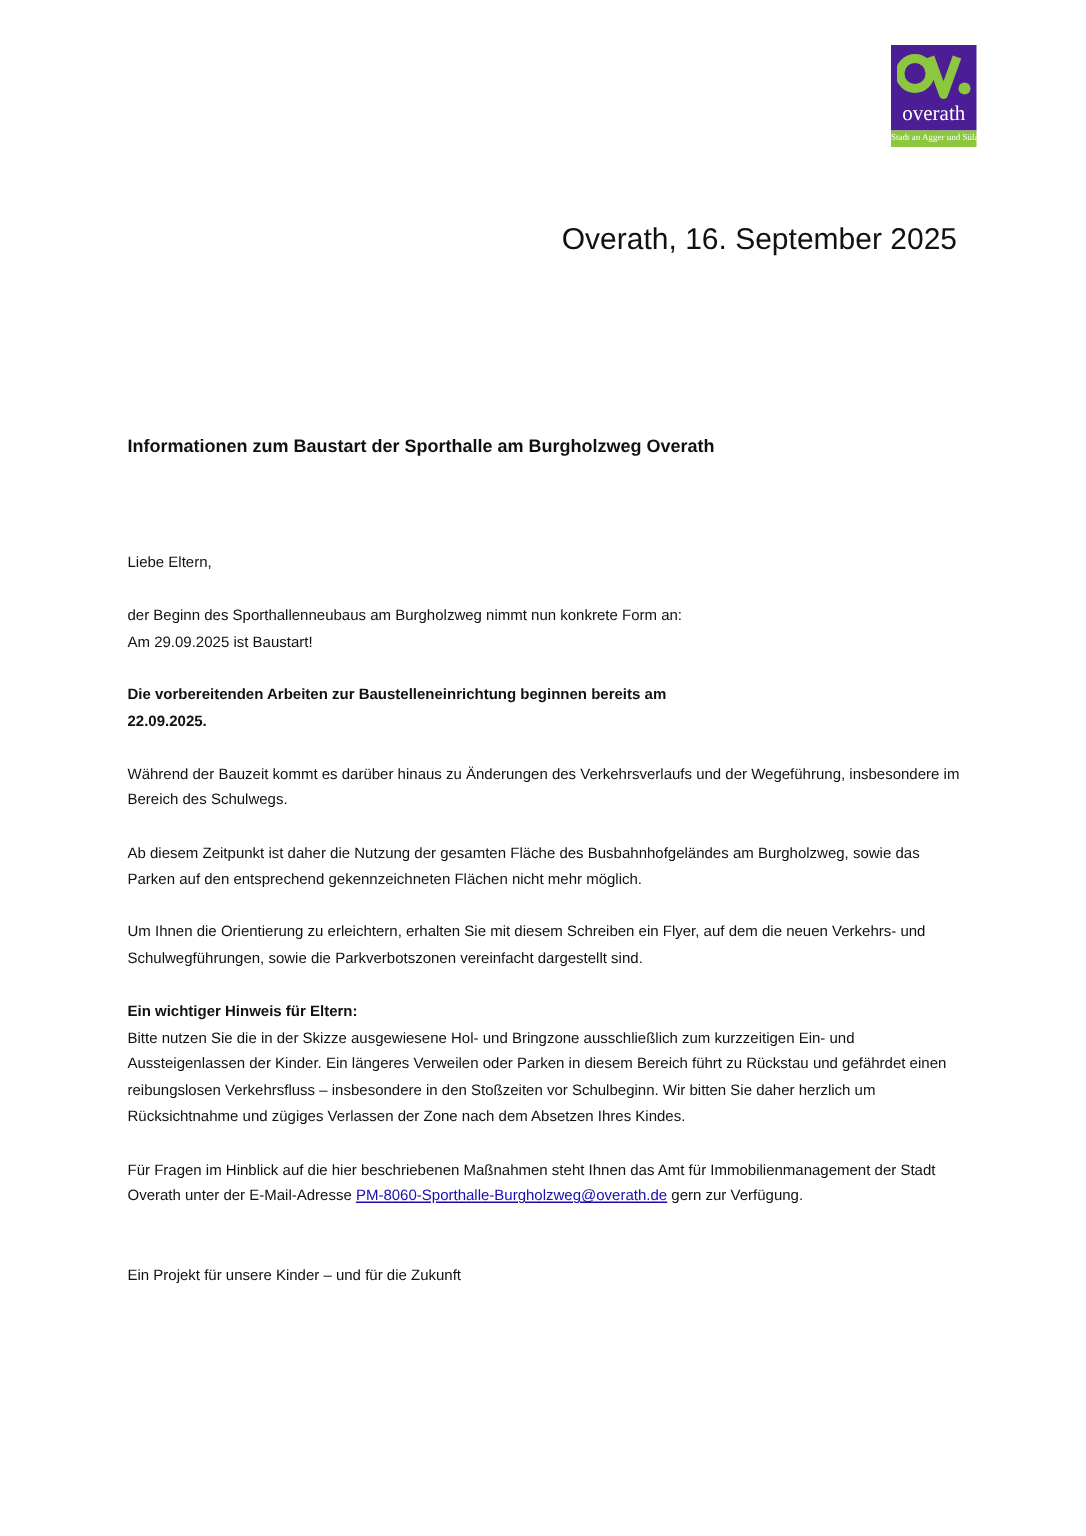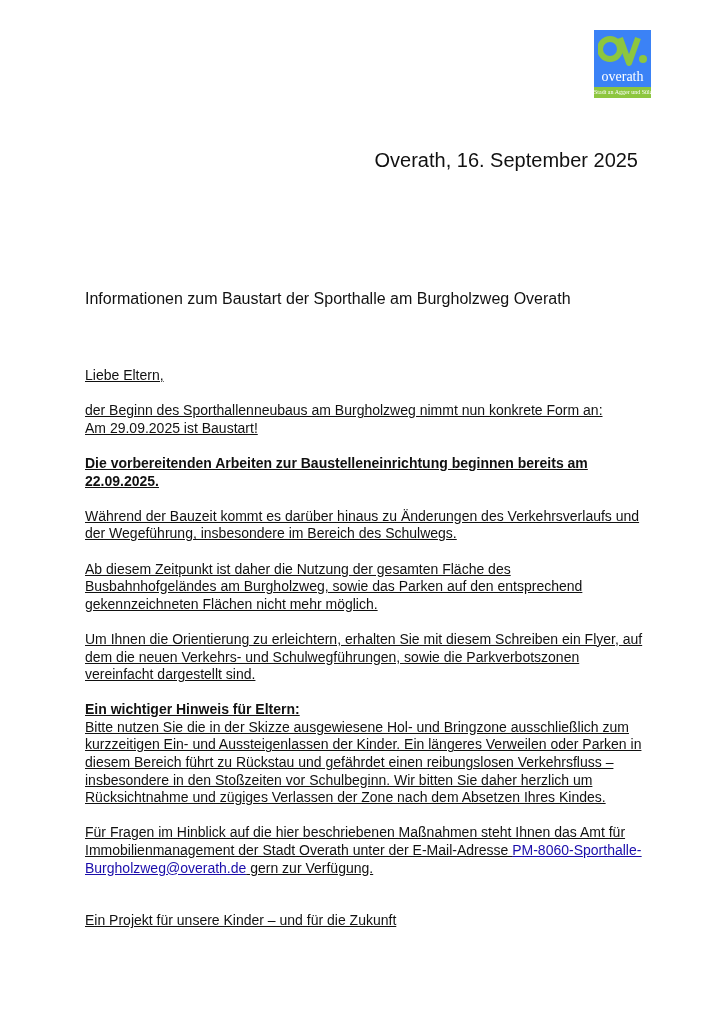--- a/index.html
+++ b/index.html
@@ -1,28 +1,28 @@
 <!DOCTYPE html>
 <html><head>
   <meta charset="utf-8">
   <style>
     html, body { margin: 0; padding: 0; background: #ffffff; }
     body { width: 724px; height: 1024px; position: relative; overflow: hidden;
            font-family: "Liberation Sans", sans-serif; color: #111111; }
     .logo { position: absolute; left: 594px; top: 30px; width: 57px; height: 68px; }
-    .logo-top { position: absolute; left: 0; top: 0; width: 57px; height: 57px; background: #3b82f6; }
+    .logo-top { position: absolute; left: 0; top: 0; width: 57px; height: 57px; background: #4c1d95; }
     .logo-bottom { position: absolute; left: 0; top: 57px; width: 57px; height: 11px; background: #8dc63f;
                    font-family: "Liberation Serif", serif; font-size: 6px; color: #ffffff;
                    text-align: center; line-height: 11px; white-space: nowrap; overflow: hidden; }
     .logo-word { position: absolute; left: 0; top: 39px; width: 57px; text-align: center;
                  font-family: "Liberation Serif", serif; font-size: 14px; color: #ffffff; line-height: 16px; }
     .logo-mark { position: absolute; left: 4px; top: 4px; width: 50px; height: 34px; }
     .date { position: absolute; right: 86px; top: 149px; font-size: 20px; }
-    .title { position: absolute; left: 85px; top: 290px; font-size: 16px; font-weight: normal; }
-    .body { position: absolute; left: 85px; top: 367px; width: 560px; font-size: 14px; line-height: 17.6px; text-decoration: underline; }
+    .title { position: absolute; left: 85px; top: 290px; font-size: 12px; font-weight: bold; }
+    .body { position: absolute; left: 85px; top: 367px; width: 560px; font-size: 10px; line-height: 17.6px; }
     .body p { margin: 0 0 17.6px 0; }
     .bold { font-weight: bold; }
     a.mail { color: #1a0dab; text-decoration: underline; }
   </style>
 </head>
 <body>
 
 <div class="logo">
   <div class="logo-top">
     <svg class="logo-mark" viewBox="0 0 50 34">

